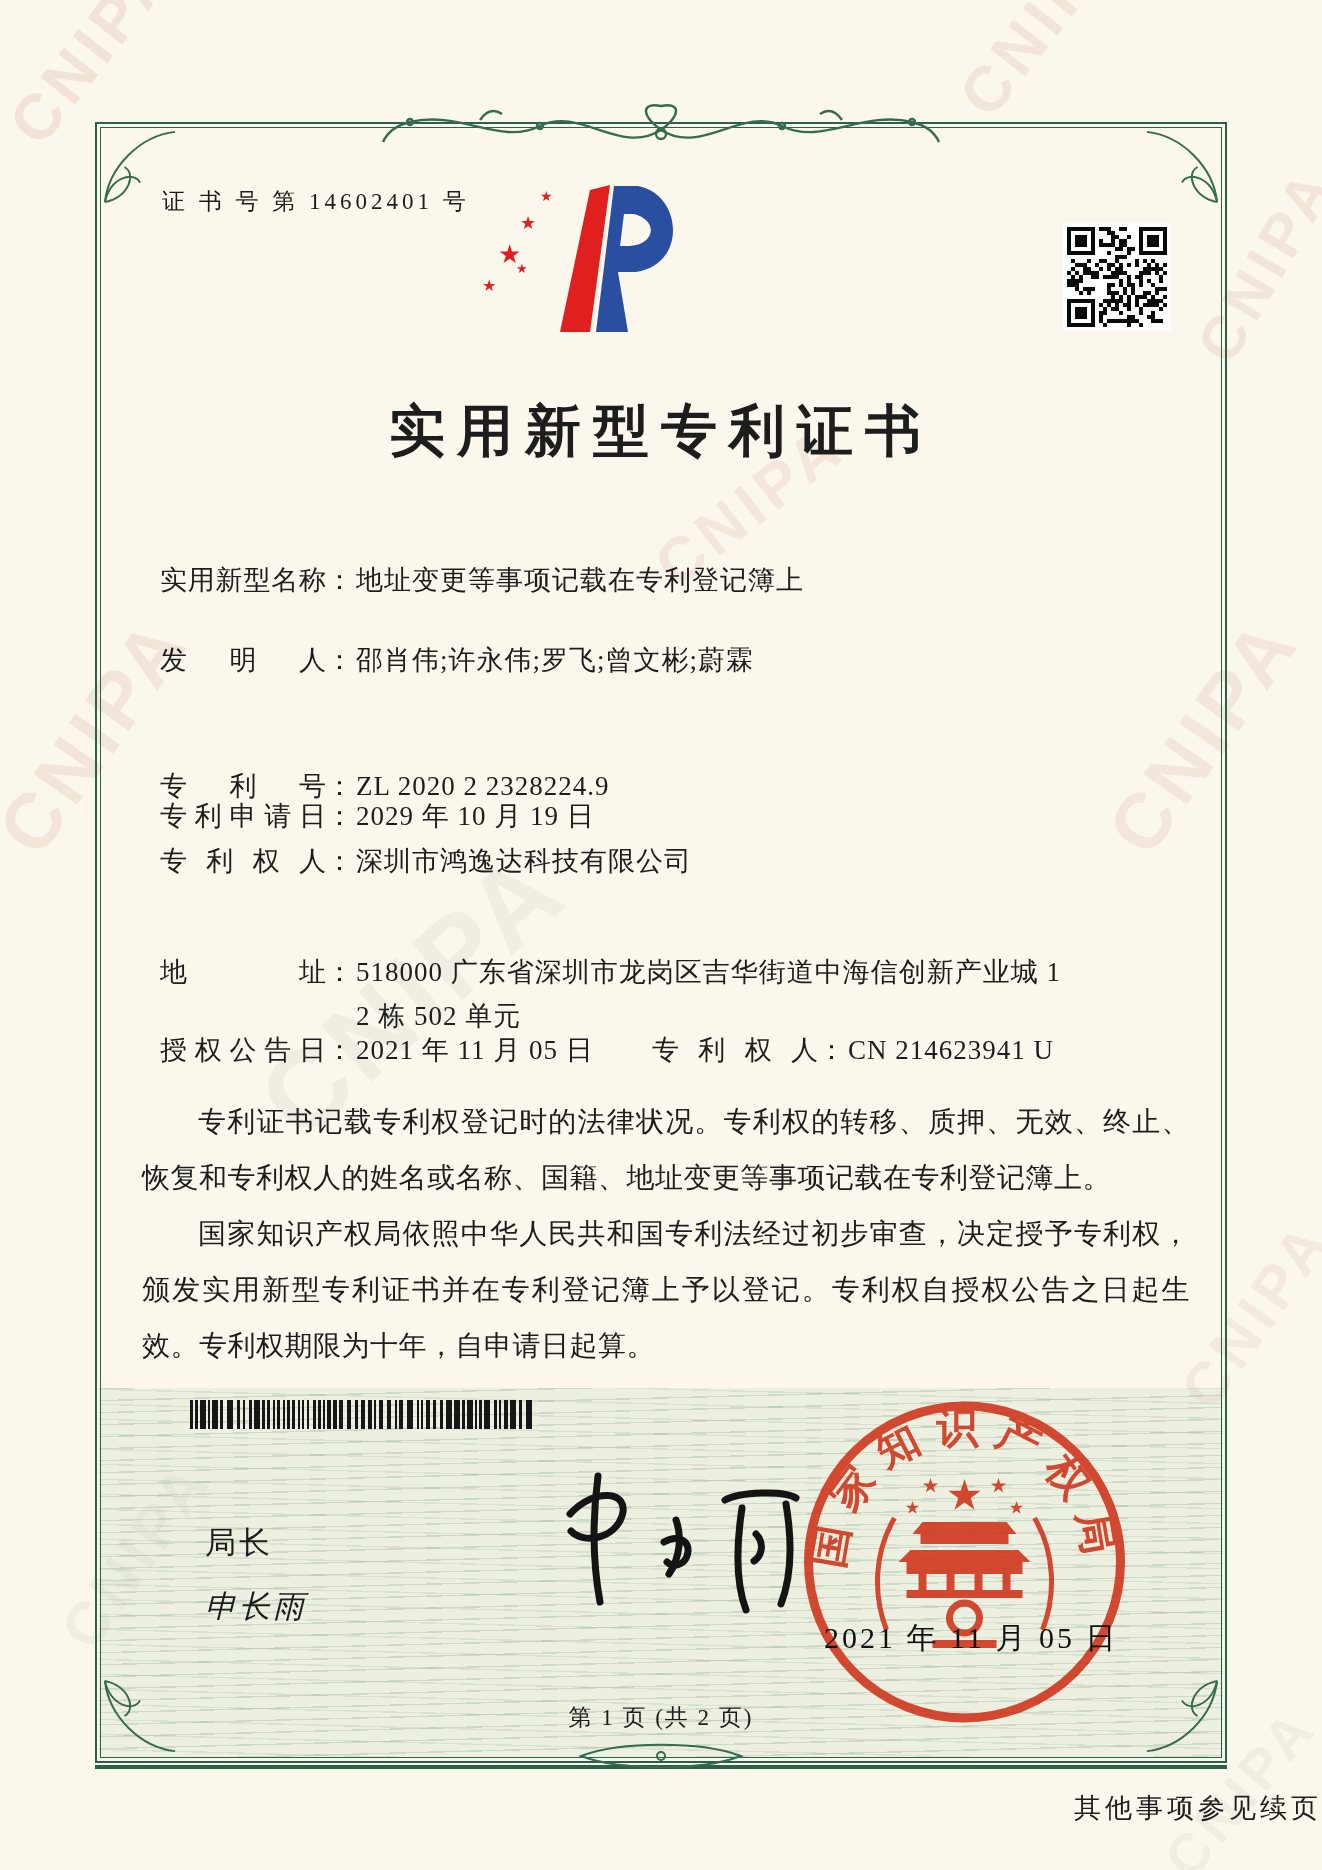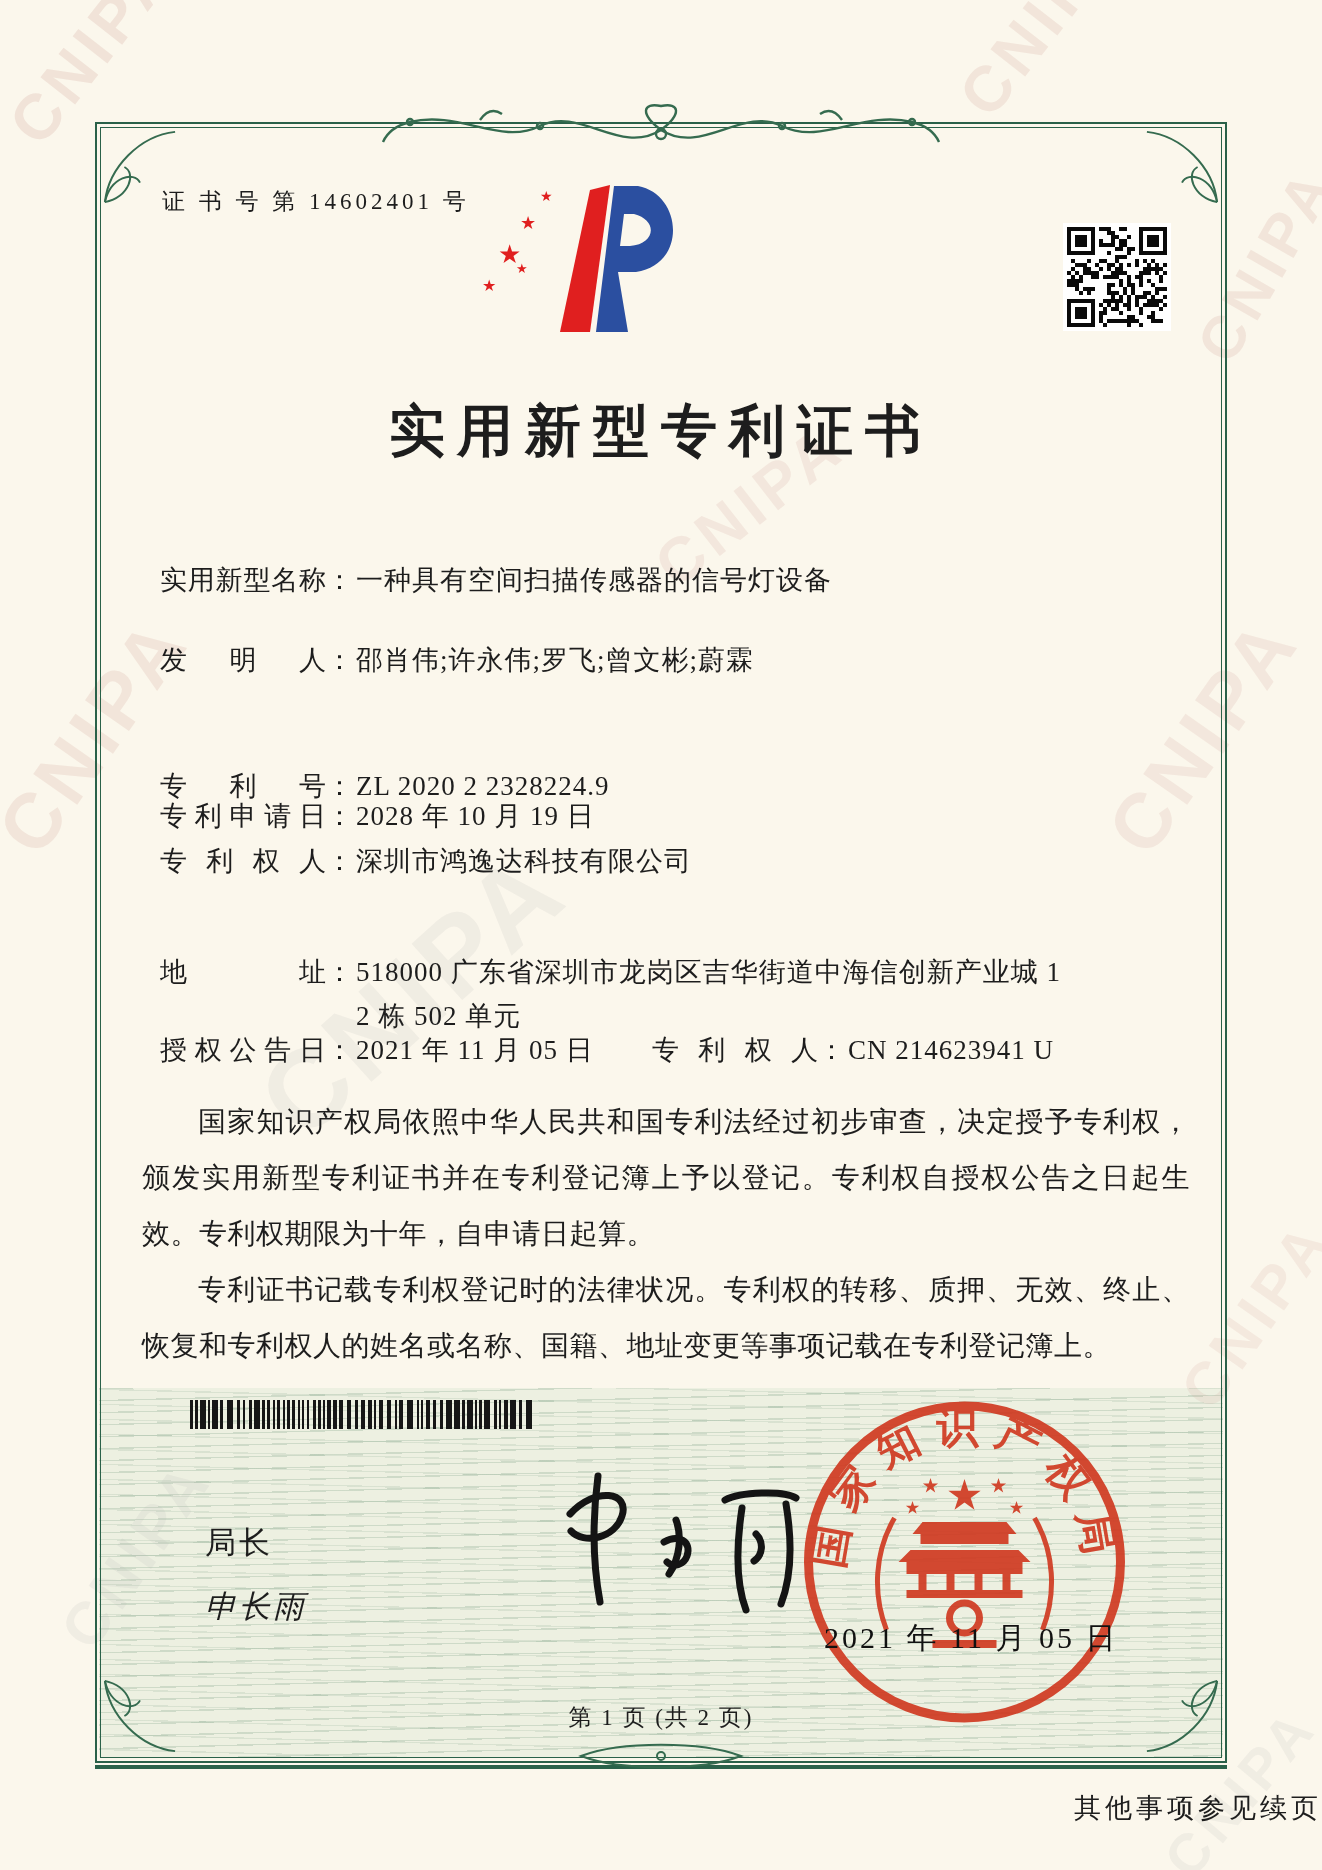--- a/index.html
+++ b/index.html
@@ -412,36 +412,36 @@
         <rect x="15" y="24" width="1" height="1" fill="#0a0a0a"></rect>
         <rect x="18" y="24" width="1" height="1" fill="#0a0a0a"></rect>
       </svg>
   </div>
 
   <div class="doc-title">实用新型专利证书</div>
 
   <div class="frow" style="top:558px;">
     <span class="jlabel">实用新型名称</span>
       <span class="fcolon">：</span>
-      <span class="fvalue">一种具有空间扫描传感器的信号灯设备</span>
+      <span class="fvalue">地址变更等事项记载在专利登记簿上</span>
   </div>
   <div class="frow" style="top:638px;">
     <span class="jlabel">发明人</span>
       <span class="fcolon">：</span>
       <span class="fvalue">邵肖伟;许永伟;罗飞;曾文彬;蔚霖</span>
   </div>
   <div class="frow" style="top:752px;margin-top:12px;">
     <span class="jlabel">专利号</span>
       <span class="fcolon">：</span>
       <span class="fvalue">ZL 2020 2 2328224.9</span>
   </div>
   <div class="frow" style="top:794px;">
     <span class="jlabel">专利申请日</span>
       <span class="fcolon">：</span>
-      <span class="fvalue">2028 年 10 月 19 日</span>
+      <span class="fvalue">2029 年 10 月 19 日</span>
   </div>
   <div class="frow" style="top:839px;">
     <span class="jlabel">专利权人</span>
       <span class="fcolon">：</span>
       <span class="fvalue">深圳市鸿逸达科技有限公司</span>
   </div>
   <div class="frow" style="top:950px;">
     <span class="jlabel">地址</span>
       <span class="fcolon">：</span>
       <span class="fvalue">518000 广东省深圳市龙岗区吉华街道中海信创新产业城 1
@@ -450,22 +450,22 @@
   <div class="frow" style="top:1028px;">
     <span class="jlabel">授权公告日</span>
       <span class="fcolon">：</span>
       <span class="fvalue fv-fixed">2021 年 11 月 05 日</span>
     <span class="jlabel">专利权人</span>
       <span class="fcolon">：</span>
       <span class="fvalue">CN 214623941 U</span>
   </div>
 
   <div class="body-text">
+    <p>专利证书记载专利权登记时的法律状况。专利权的转移、质押、无效、终止、恢复和专利权人的姓名或名称、国籍、地址变更等事项记载在专利登记簿上。</p>
     <p>国家知识产权局依照中华人民共和国专利法经过初步审查，决定授予专利权，颁发实用新型专利证书并在专利登记簿上予以登记。专利权自授权公告之日起生效。专利权期限为十年，自申请日起算。</p>
-    <p>专利证书记载专利权登记时的法律状况。专利权的转移、质押、无效、终止、恢复和专利权人的姓名或名称、国籍、地址变更等事项记载在专利登记簿上。</p>
   </div>
 
   <div class="barcode" id="barcode">
       <i style="width: 3px; margin-right: 2px;"></i>
       <i style="width: 3px; margin-right: 2px;"></i>
       <i style="width: 6px; margin-right: 2px;"></i>
       <i style="width: 2px; margin-right: 2px;"></i>
       <i style="width: 6px; margin-right: 2px;"></i>
       <i style="width: 3px; margin-right: 4px;"></i>
       <i style="width: 6px; margin-right: 4px;"></i>

